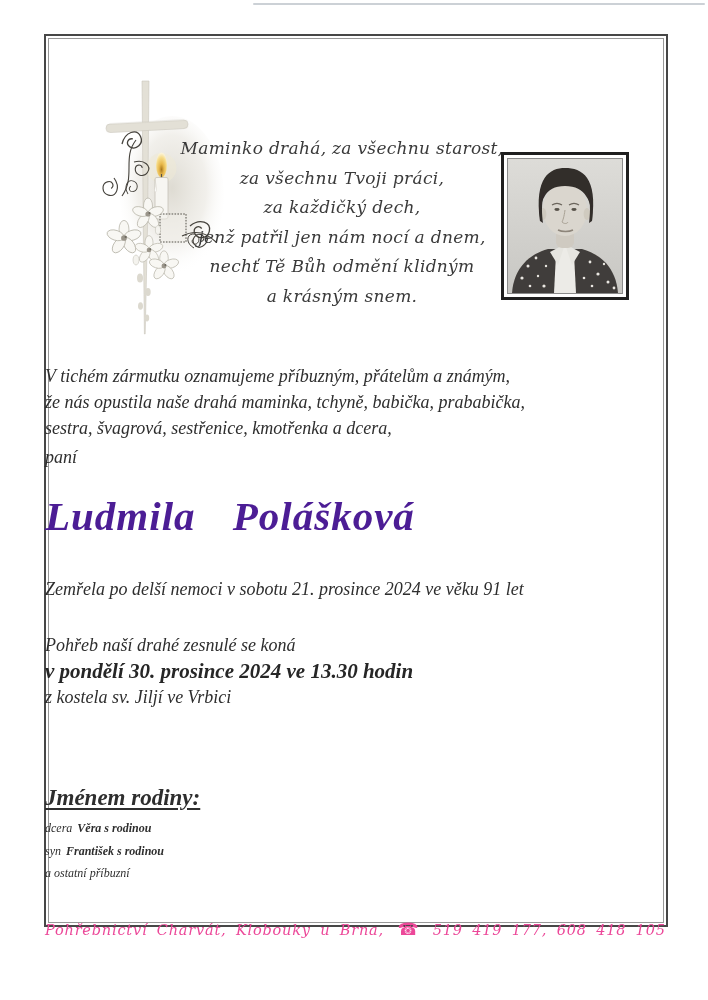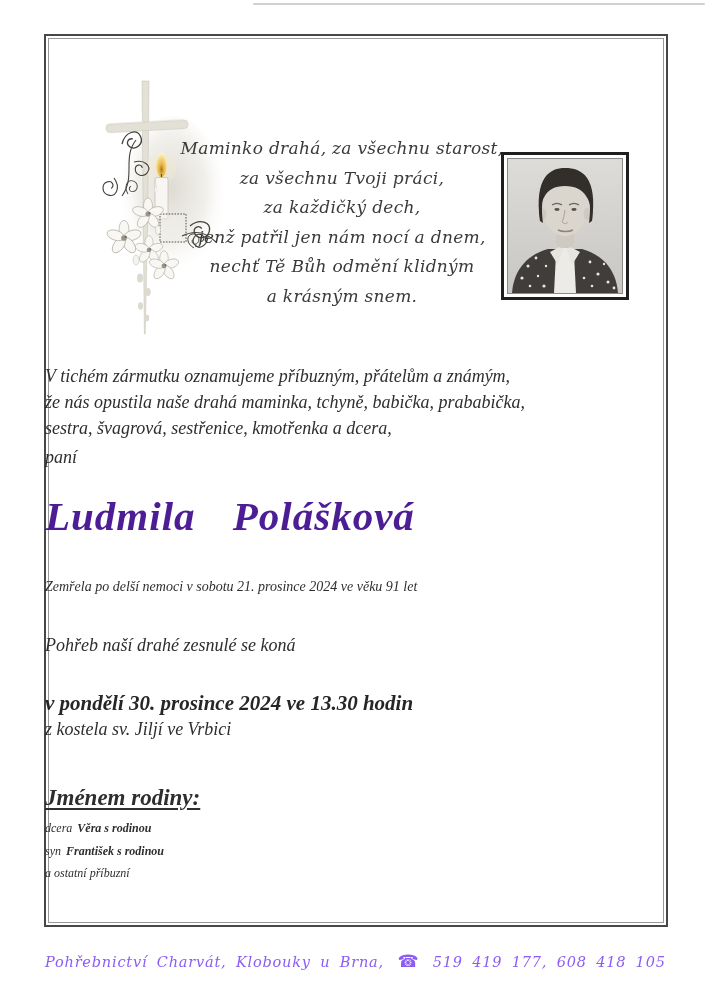--- a/index.html
+++ b/index.html
@@ -80,51 +80,50 @@
   .announcement { top: 363px; font-size: 18px; line-height: 26px; }
   .salutation   { top: 447px; font-size: 18px; }
   .deceased-name {
     top: 492px;
     font-size: 41px;
     font-weight: bold;
     letter-spacing: 1px;
     word-spacing: 26px;
     color: #4c1d95;
   }
-  .death-line { top: 579px; font-size: 14px; }
+  .death-line { top: 579px; font-size: 18px; }
 
   .funeral { top: 633px; font-size: 18px; line-height: 24px; }
   .funeral .bold-line {
     font-size: 21px;
     font-weight: bold;
     line-height: 28px;
     color: #262626;
-    margin-top: 32px;
   }
 
   .address { top: 731px; font-size: 18px; word-spacing: 7px; }
 
   .family-heading {
     top: 785px; font-size: 23px;
     text-decoration: underline;
     text-underline-offset: 3px;
     font-weight: bold;
   }
 
   .family { top: 817px; font-size: 12px; line-height: 22.5px; }
   .fam-role { margin-right: 5px; }
   .fam-name { font-weight: bold; }
 
   .footer {
-    top: 951px;
+    top: 919px;
     font-family: "DejaVu Serif", serif;
     font-size: 14.5px;
     letter-spacing: 0.8px;
     word-spacing: 4px;
-    color: #8b5cf6;
+    color: #ec4899;
   }
   .phone-icon { font-style: normal; font-size: 17px; margin: 0 4px; }
 </style>
 </head>
 <body>
 
 <div class="page">
 
   <div class="scan-line"></div>
 

